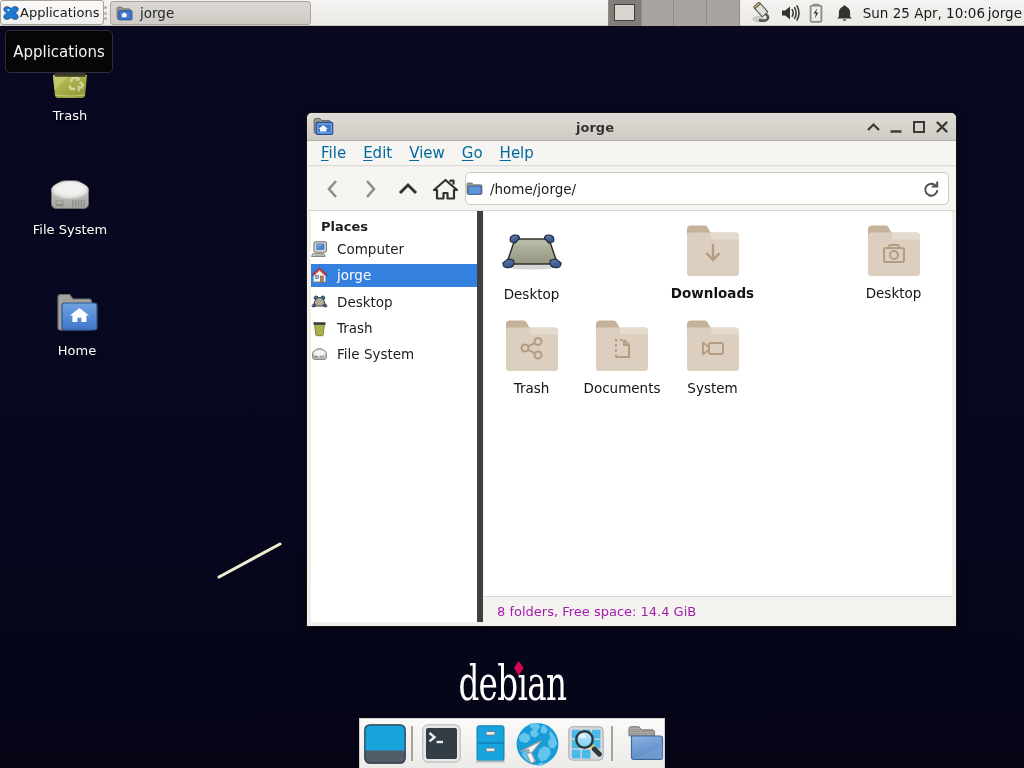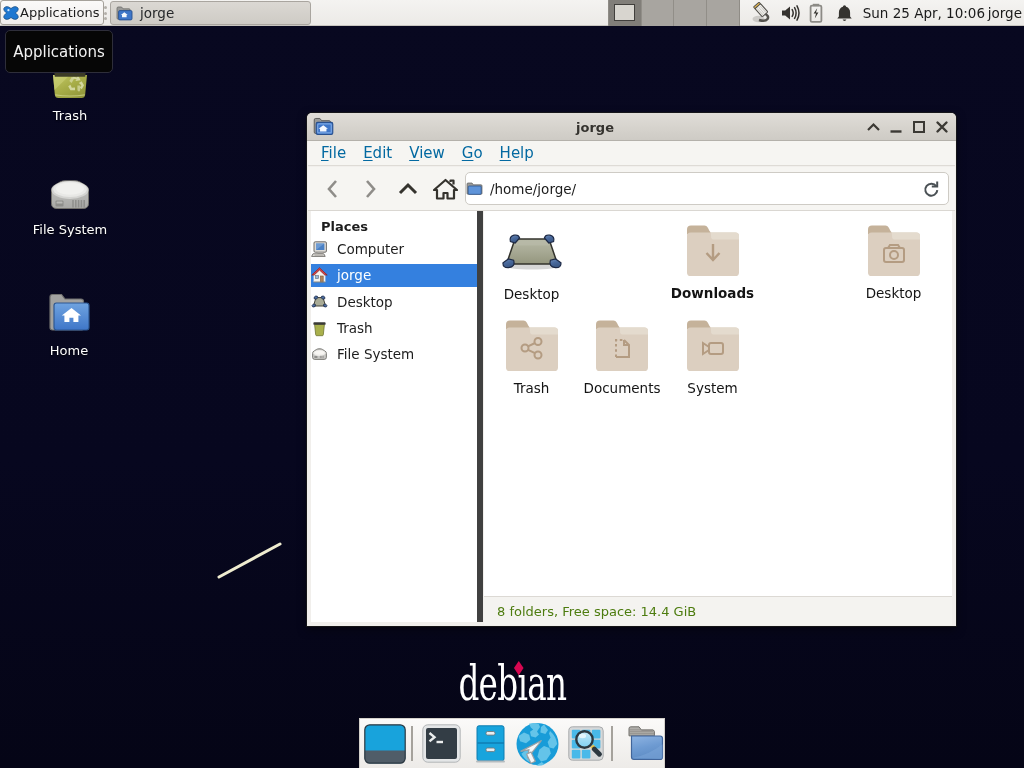--- a/index.html
+++ b/index.html
@@ -107,21 +107,21 @@
   .side-row.selected { background:linear-gradient(180deg,#ffffff 0 2px,#3480df 2px calc(100% - 2px),#ffffff calc(100% - 2px) 100%); color:#ffffff; }
 
   #mainarea { position:absolute; left:177px; top:98px; width:468px; height:385px; background:#ffffff; }
   .file-cell { position:absolute; width:91px; height:86px; text-align:center; }
   .file-cell svg { display:block; margin:0 auto; }
   .file-label { font-size:13.5px; color:#141414; display:block; margin-top:8px; }
 
   #statusbar { position:absolute; left:177px; top:483px; width:468px; height:29px;
     background:#f4f3f0; border-top:1px solid #dcd9d4;
     display:flex; align-items:center; padding-left:13px; }
-  #statusbar span { font-size:13px; color:#4d7c0f; }
+  #statusbar span { font-size:13px; color:#a21caf; }
 
   
   #debian-logo { position:absolute; left:0; top:655px; width:1024px; text-align:center;
     font-family:"DejaVu Serif","Liberation Serif",serif;
     color:#ffffff; }
   #debian-inner { display:inline-block; transform:scaleX(.68); transform-origin:center; position:relative;
     font-size:48px; letter-spacing:-1px; }
   #deb-i { position:relative; display:inline-block; }
   #debian-diamond { position:absolute; left:-3px; top:8px; width:9.5px; height:9.5px; background:#d70751;
     transform:rotate(45deg); }
@@ -260,21 +260,21 @@
       <line x1="26" y1="24" x2="26" y2="31.5"></line>
         <line x1="28.8" y1="24" x2="28.8" y2="31.5"></line>
       <line x1="31.6" y1="24" x2="31.6" y2="31.5"></line>
         <line x1="34.4" y1="24" x2="34.4" y2="31.5"></line>
       <line x1="37.2" y1="24" x2="37.2" y2="31.5"></line>
     </g>
   </svg>
   <br><span class="dlabel">File System</span>
 </div>
 
-<div class="desk-icon" style="left:14px; top:291px;">
+<div class="desk-icon" style="left:22px; top:291px;">
   <svg width="47" height="43" viewBox="0 0 47 43">
     <path d="M4 6 q0-2.5 2.5-2.5 h9 l3.5 4.5 h16 q2.5 0 2.5 2.5 v26 q0 2.5-2.5 2.5 h-28.5 q-2.5 0-2.5-2.5 Z" fill="#a2a2a0" stroke="#70706e" stroke-width="1.2"></path>
     <rect x="8" y="12" width="35" height="27" rx="2.4" fill="url(#homegrad)" stroke="#2d5791" stroke-width="1.2"></rect>
     <defs>
       <linearGradient id="homegrad" x1="0" y1="0" x2="0" y2="1">
         <stop offset="0" stop-color="#6fa3e0"></stop>
           <stop offset="1" stop-color="#3f76c8"></stop>
       </linearGradient>
     </defs>
     <path d="M25.5 17 l9.5 7.5 h-2.6 v6.5 h-5 v-4.2 h-4 v4.2 h-5 v-6.5 h-2.6 Z" fill="#ffffff"></path>

